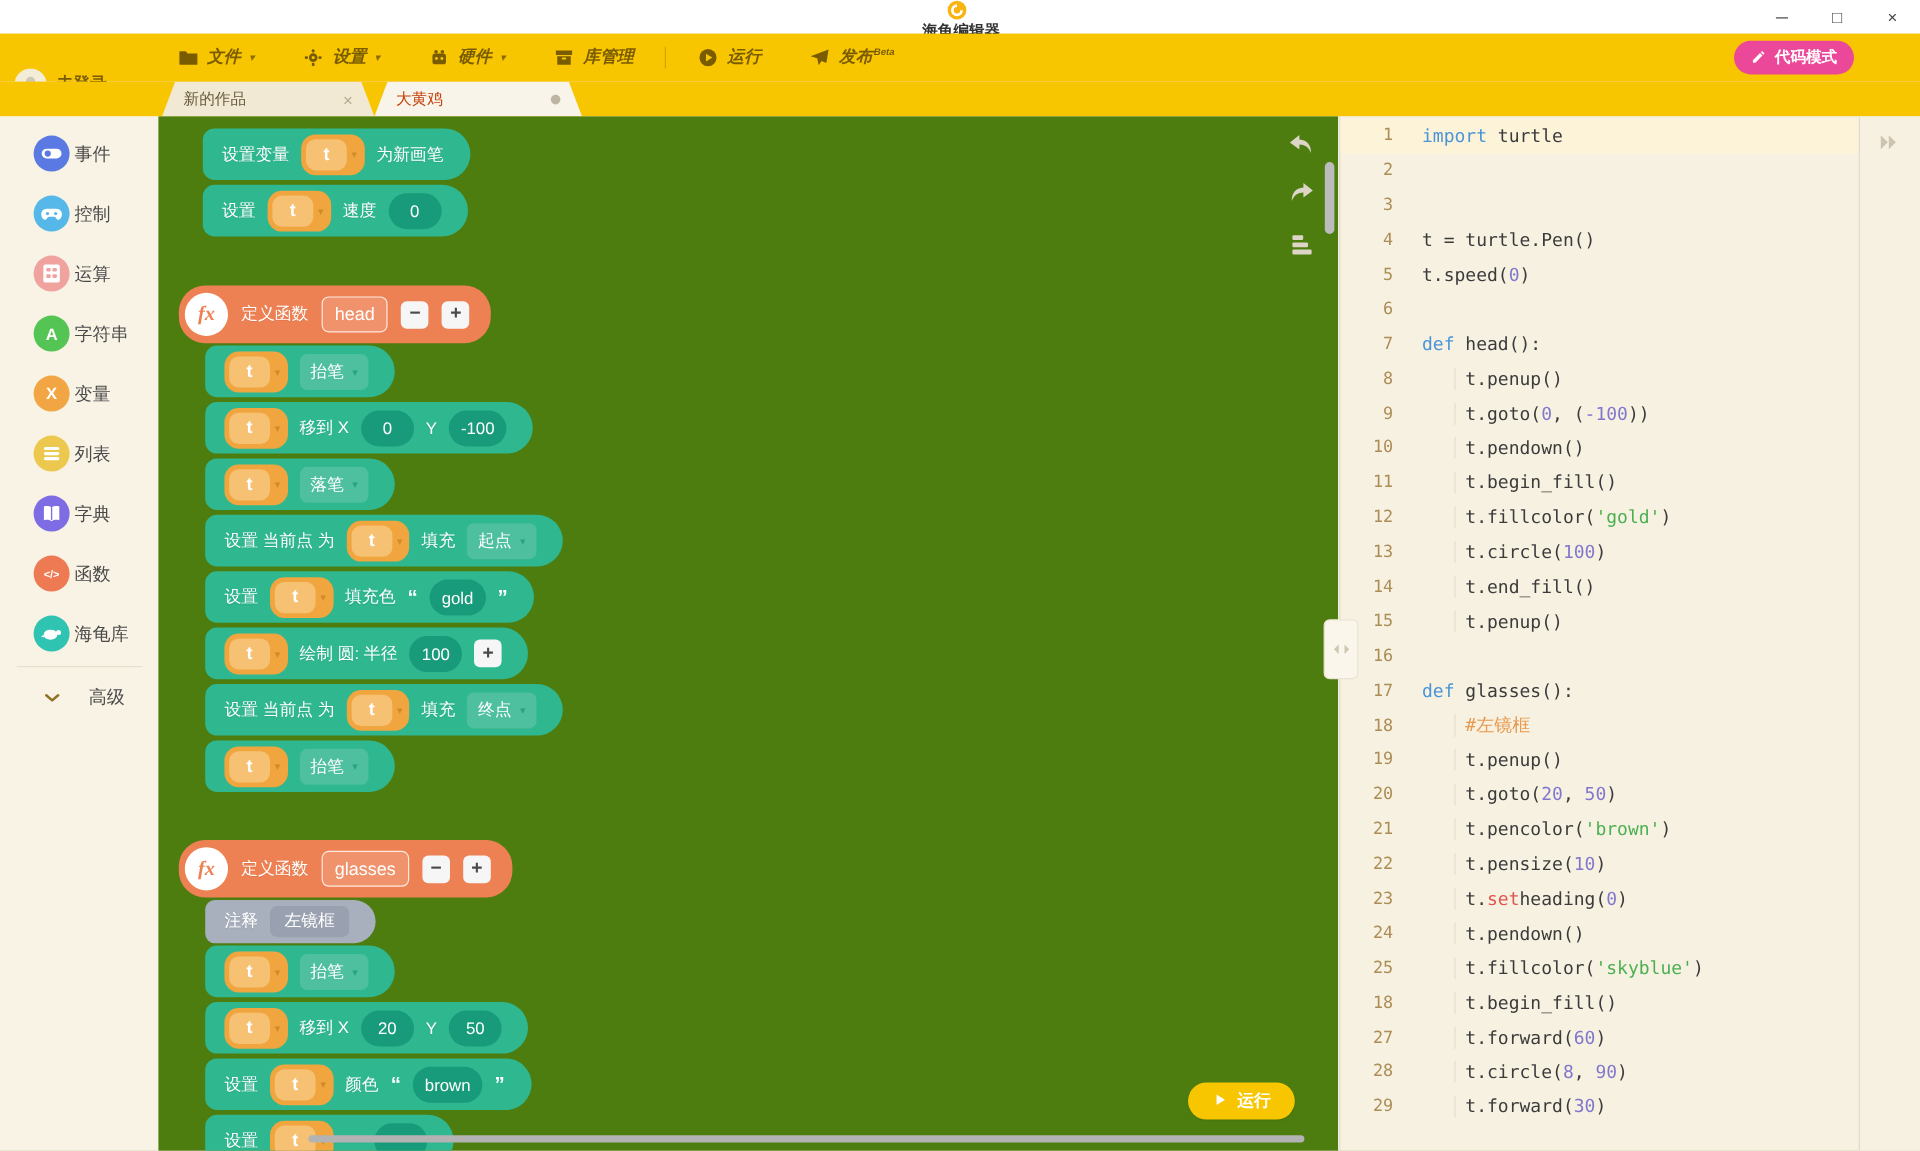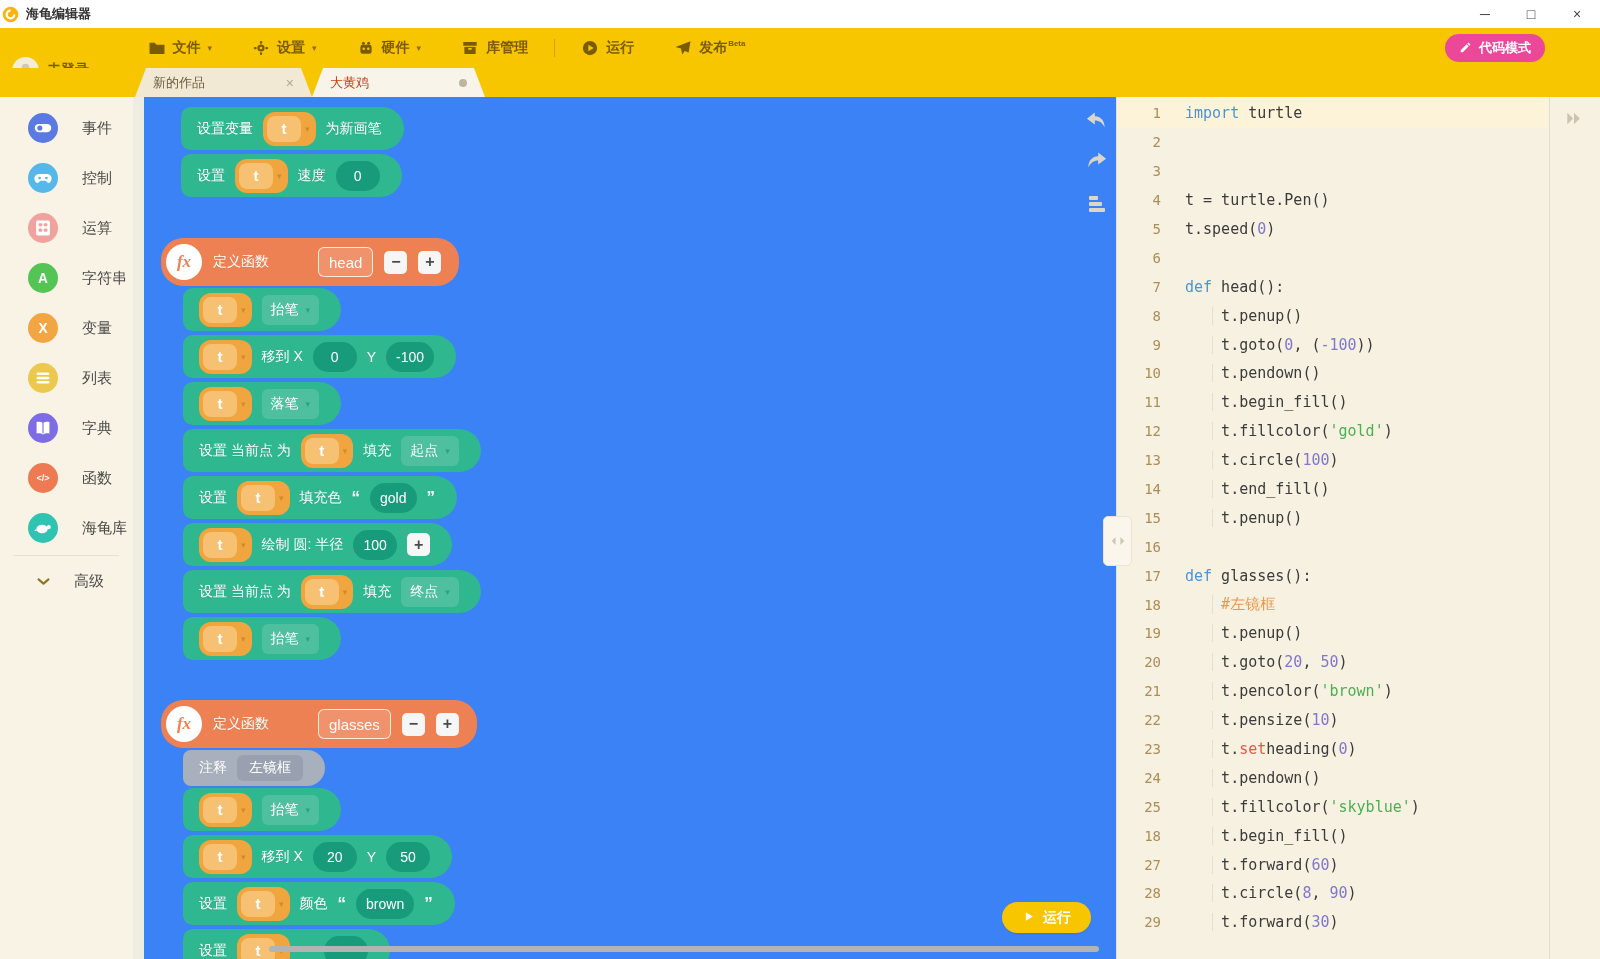--- a/index.html
+++ b/index.html
@@ -1,21 +1,21 @@
 <!DOCTYPE html>
 <html><head>
 <meta charset="utf-8">
 <style>
   html,body{margin:0;padding:0;}
   body{width:1600px;height:959px;position:relative;overflow:hidden;
        font-family:"Liberation Sans",sans-serif;background:#f1ece2;
        -webkit-font-smoothing:antialiased;}
   
   .titlebar{position:absolute;left:0;top:0;width:100%;height:28px;background:#ffffff;
-            display:flex;align-items:center;padding-left:2px;box-sizing:border-box;}
+            display:flex;align-items:center;padding-left:2px;box-sizing:border-box;flex-direction:column;}
   .app-logo{width:17px;height:17px;margin-right:7px;}
   .app-title{font-size:13px;color:#333;font-weight:700;}
   .win-controls{position:absolute;right:0;top:0;height:28px;display:flex;}
   .win-btn{width:46px;height:28px;display:flex;align-items:center;justify-content:center;
            font-size:14px;color:#444;cursor:default;}
   
   .menubar{position:absolute;left:0;top:28px;width:100%;height:40px;background:#f8c501;
            display:flex;align-items:center;padding-left:12px;box-sizing:border-box;}
   .account{display:flex;align-items:center;gap:8px;margin-right:26px;margin-top:44px;}
   .avatar{width:27px;height:27px;border-radius:50%;}
@@ -33,29 +33,29 @@
   .tab{position:absolute;top:0;height:29px;display:flex;align-items:center;
        justify-content:space-between;padding:12px 18px;box-sizing:border-box;
        clip-path:polygon(11px 0,calc(100% - 11px) 0,100% 100%,0 100%);font-size:13px;}
   .tab1{left:135px;width:177px;background:#f1e9d4;color:#6a5c3e;}
   .tab2{left:312px;width:173px;background:#f9f4e9;color:#c2410c;}
   .tab-close{color:#b4aa90;font-size:14px;}
   .dirty-dot{width:8px;height:8px;border-radius:50%;background:#bdb5a2;}
   
   .sidebar{position:absolute;left:0;top:97px;width:133px;height:862px;background:#f9f3e5;
            box-sizing:border-box;padding-top:6px;}
-  .side-item{height:50px;display:flex;align-items:center;padding-left:28px;gap:24px;cursor:default;}
+  .side-item{height:50px;display:flex;align-items:center;padding-left:28px;gap:4px;cursor:default;}
   .cat-circle{width:30px;height:30px;border-radius:50%;display:flex;align-items:center;justify-content:center;flex:none;}
   .cat-circle svg{width:22px;height:22px;display:block;}
   .side-label{font-size:15px;color:#4a4a4a;}
   .side-divider{height:1px;background:#e8e0cc;margin:2px 14px;}
   .advanced-row{height:46px;display:flex;align-items:center;padding-left:28px;gap:16px;}
   .adv-chevron{width:30px;display:flex;justify-content:center;}
   
-  .canvas{position:absolute;left:144px;top:97px;width:983px;height:862px;background:#3b82f6;overflow:hidden;}
+  .canvas{position:absolute;left:132px;top:97px;width:983px;height:862px;background:#4d7c0f;overflow:hidden;}
   .block-group{position:absolute;width:max-content;}
   .block{position:relative;display:flex;align-items:center;gap:10px;width:max-content;height:43px;
          margin-bottom:4px;padding:0 22px 0 16px;border-radius:10px 22px 22px 10px;
          background:#2fb78f;color:#fff;font-size:14px;box-sizing:border-box;}
   .block.hat{background:#ee8153;height:48px;border-radius:22px;margin-bottom:2px;padding:0 18px 0 5px;gap:11px;}
   .block.comment{background:#a9b0bd;height:36px;border-radius:8px 18px 18px 8px;margin-bottom:2px;}
   .block.indent{margin-left:22px;}
   .b-label{white-space:pre;font-weight:500;text-shadow:0 1px 0 rgba(0,0,0,.06);}
   .tdrop{display:flex;align-items:center;height:34px;background:#f0a53f;border-radius:12px;
          padding:0 6px 0 4px;gap:4px;flex:none;}
@@ -68,21 +68,21 @@
   .bnum{display:flex;align-items:center;justify-content:center;min-width:44px;height:30px;
         background:#189b7b;border-radius:15px;padding:0 10px;font-size:14px;color:#fff;box-sizing:border-box;}
   .bquote{font-size:17px;font-weight:700;}
   .sq-btn{display:flex;align-items:center;justify-content:center;width:23px;height:23px;flex:none;
           background:#f6f6f6;border-radius:5px;color:#4a4a4a;font-size:16px;font-weight:700;}
   .fx-circle{width:36px;height:36px;border-radius:50%;background:#fff;color:#ee8153;flex:none;
              display:flex;align-items:center;justify-content:center;font-style:italic;font-weight:700;
              font-size:17px;font-family:"Liberation Serif",serif;}
   .hat-field{min-width:50px;height:30px;display:flex;align-items:center;justify-content:center;
              padding:0 10px;border:1.5px solid rgba(255,255,255,.8);background:rgba(255,255,255,.15);
-             border-radius:6px;color:#fff;font-size:15px;box-sizing:border-box;margin-left:38px;}
+             border-radius:6px;color:#fff;font-size:15px;box-sizing:border-box;}
   .c-field{display:flex;align-items:center;height:26px;background:#99a1b0;border-radius:6px;
            padding:0 12px;color:#fff;font-size:14px;}
   .canvas-icon{position:absolute;}
   .v-scroll{position:absolute;left:972px;top:38px;width:8px;height:60px;background:#bcbcbc;border-radius:4px;}
   .h-scroll{position:absolute;left:125px;top:849px;width:830px;height:6px;background:#b3b3b3;border-radius:3px;}
   .run-btn{position:absolute;left:858px;top:805px;width:89px;height:31px;background:#f8c501;
            border-radius:16px;display:flex;align-items:center;justify-content:center;gap:8px;
            color:#fff;font-size:14px;font-weight:700;box-shadow:0 1px 2px rgba(0,0,0,.08);}
   
   .splitter-handle{position:absolute;left:1103px;top:516px;width:27px;height:48px;z-index:9;
@@ -127,21 +127,21 @@
     <span class="avatar">
       <svg viewBox="0 0 24 24" width="27" height="27">
           <circle cx="12" cy="12" r="12" fill="#f3ecd6"></circle>
           <circle cx="12" cy="9.5" r="3.4" fill="#cfc8b8"></circle>
           <path d="M5.5 19.5c.8-4 4-5.5 6.5-5.5s5.7 1.5 6.5 5.5a12 12 0 0 1-13 0z" fill="#cfc8b8"></path>
         </svg>
     </span>
     <span class="menu-label">未登录</span>
     <span class="caret-glyph">▾</span>
   </div>
-  <div id="menu-items" style="display:flex;align-items:center;">
+  <div id="menu-items" style="display:flex;align-items:center;font-style:italic;">
       <div class="menu-item">
         <span>
           <svg viewBox="0 0 24 24" width="18" height="18">
             <path fill="#7a5c00" d="M2 5h7l2.2 2.5H22V19a1 1 0 0 1-1 1H3a1 1 0 0 1-1-1z"></path>
           </svg>
         </span>
         <span class="menu-label">文件</span>
         <span class="caret-glyph">▾</span>
       </div>
       <div class="menu-item">

